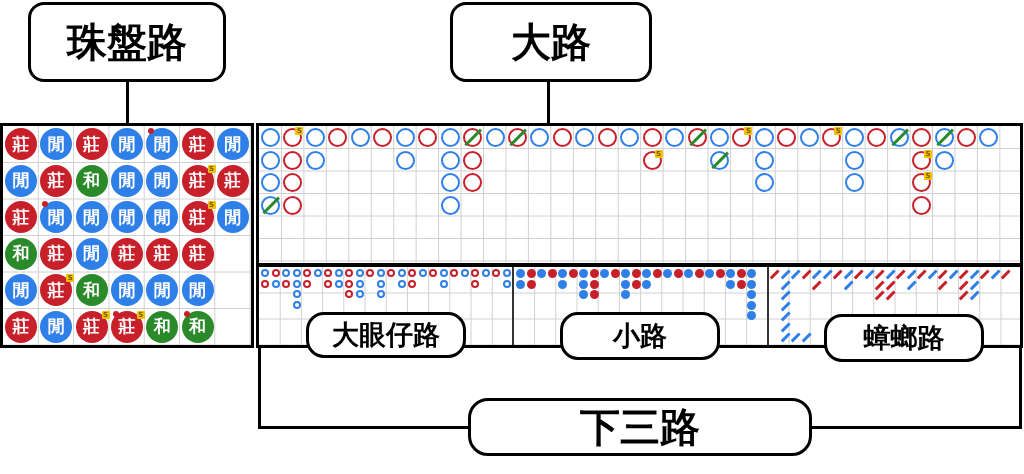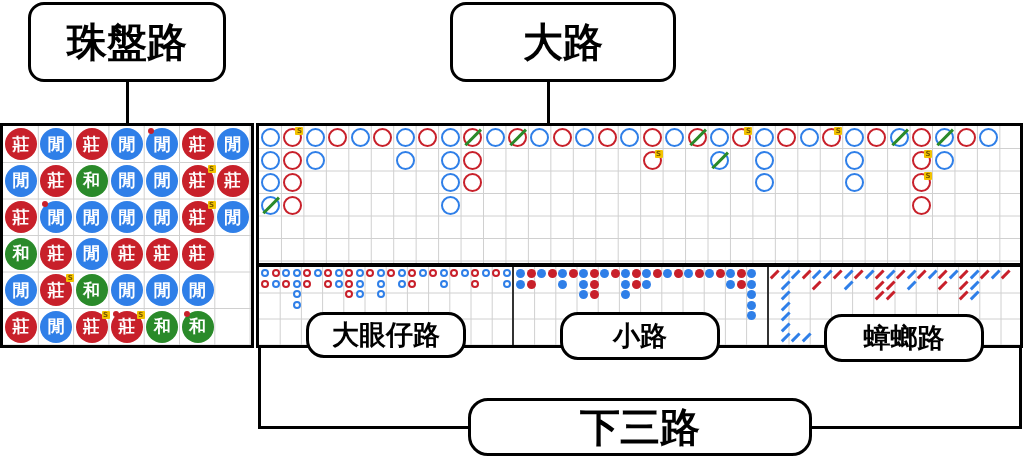--- a/index.html
+++ b/index.html
@@ -17,21 +17,21 @@
   .sdot{position:absolute;width:9px;height:9px;border-radius:50%;}
   .slash{position:absolute;width:11px;height:2.5px;transform:rotate(-45deg);}
   .sep{position:absolute;background:#333;width:2px;}
 </style>
 </head>
 <body>
 
 <div class="label" style="left:28px;top:2px;width:198px;height:80px;font-size:40px;">珠盤路</div>
 <div class="line" style="left:126px;top:82px;width:3px;height:42px;"></div>
 
-<div class="label" style="left:450px;top:2px;width:226px;height:80px;font-size:40px;">大路</div>
+<div class="label" style="left:450px;top:2px;width:202px;height:80px;font-size:40px;">大路</div>
 <div class="line" style="left:547px;top:82px;width:3px;height:42px;"></div>
 
 <div class="panel" style="left:0;top:123px;width:254px;height:225px;">
   <svg class="grid" width="254" height="225">
     <g stroke="#d0d0d0" stroke-width="1" id="beadGrid">
         <line x1="35.3" y1="0" x2="35.3" y2="225"></line>
         <line x1="70.6" y1="0" x2="70.6" y2="225"></line>
         <line x1="105.89999999999999" y1="0" x2="105.89999999999999" y2="225"></line>
         <line x1="141.2" y1="0" x2="141.2" y2="225"></line>
         <line x1="176.5" y1="0" x2="176.5" y2="225"></line>

